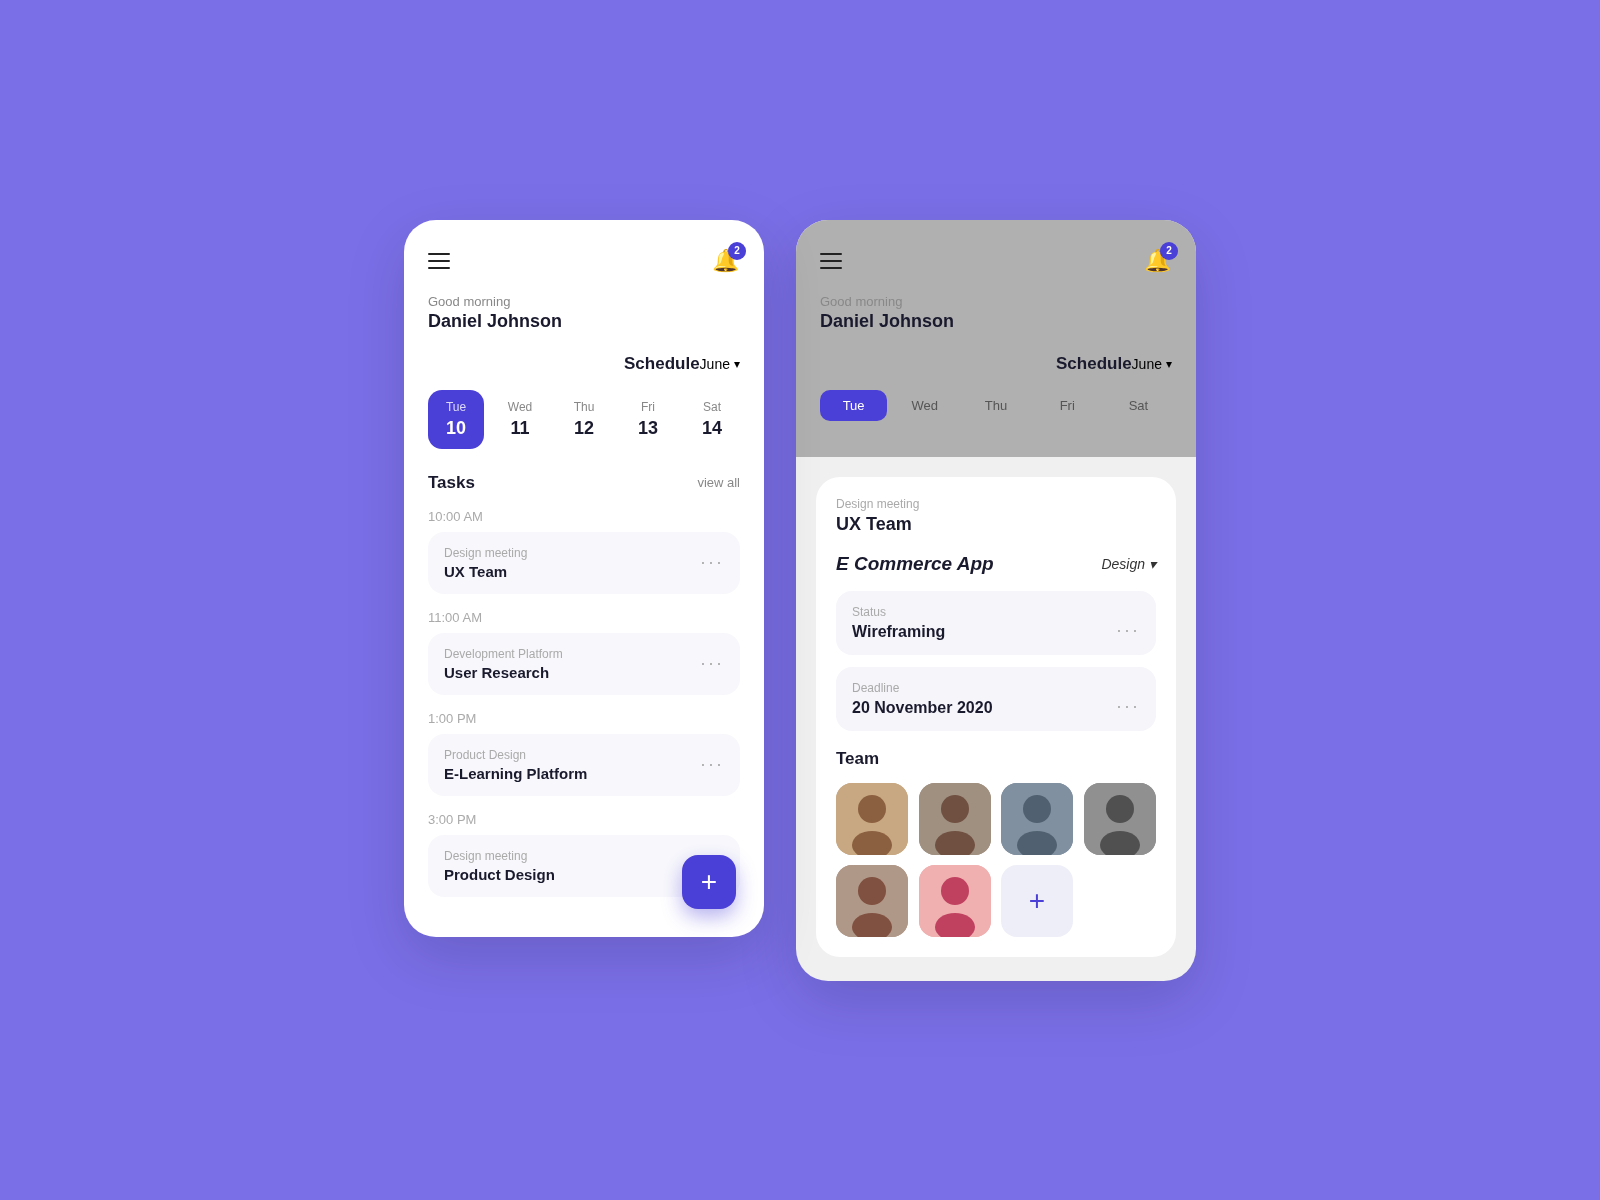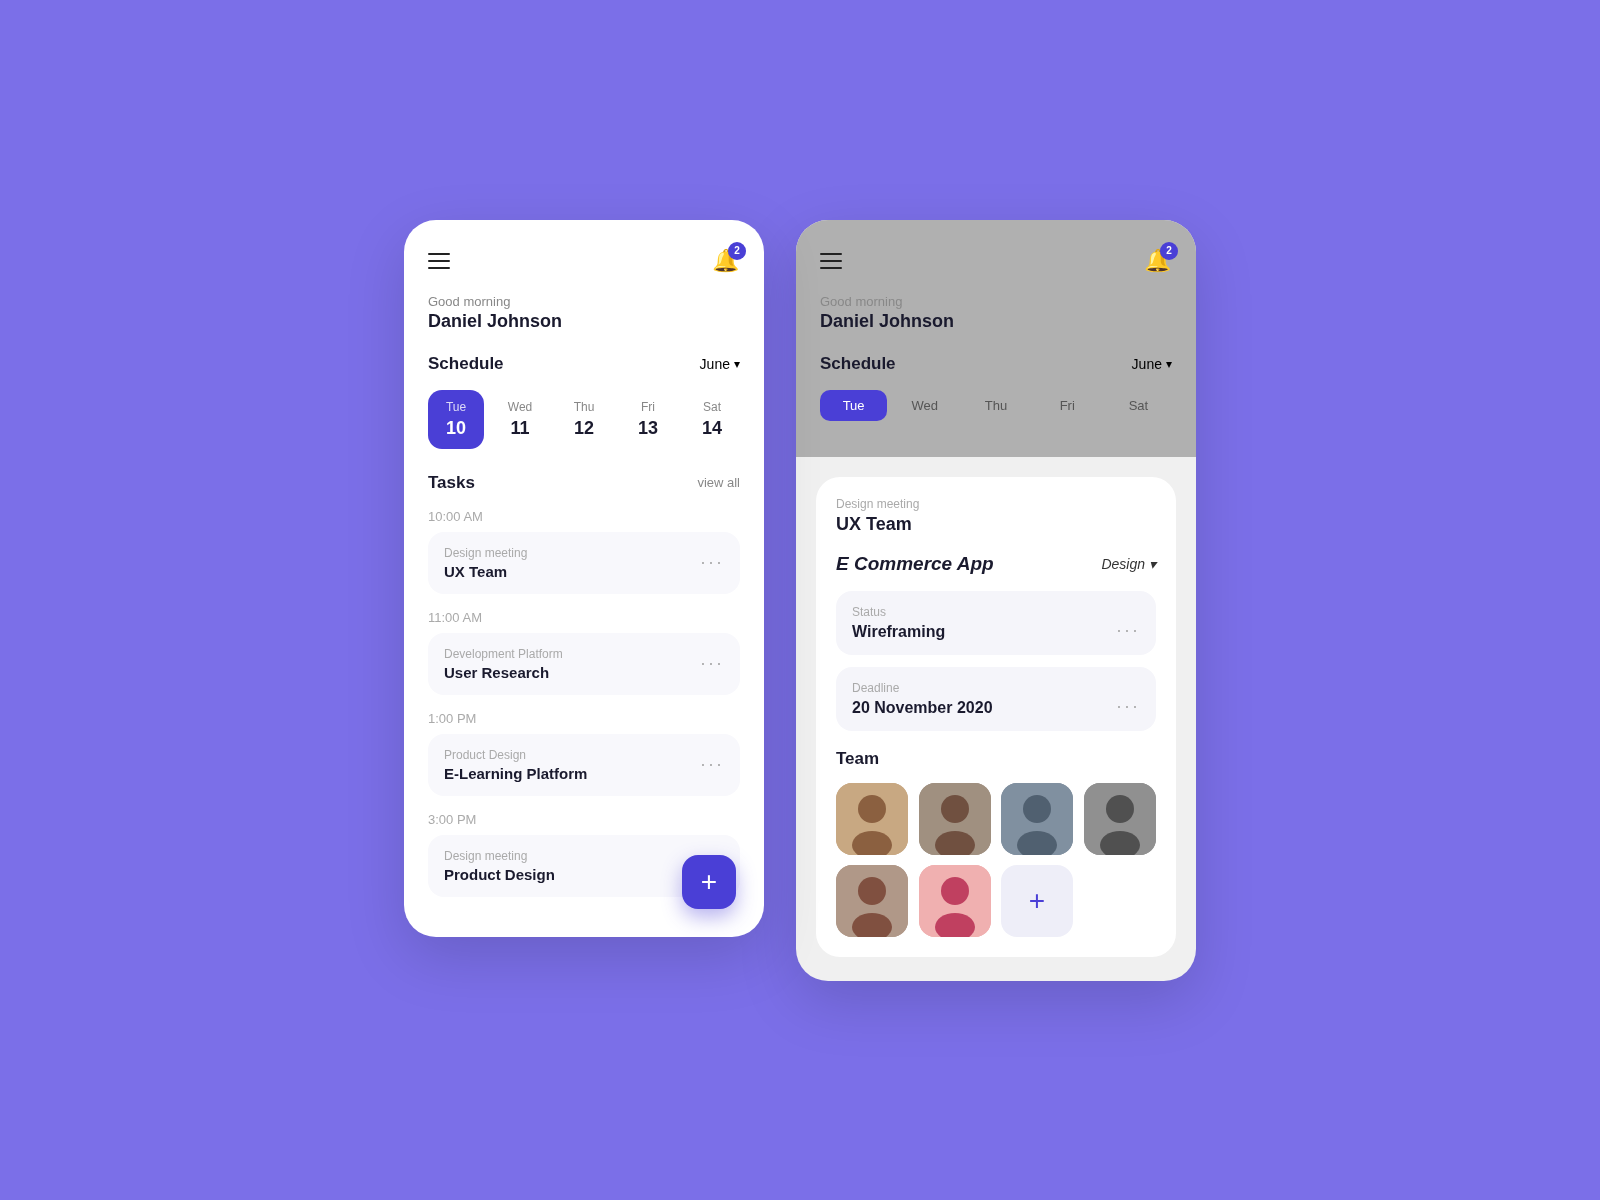--- a/index.html
+++ b/index.html
@@ -89,21 +89,21 @@
     .greeting-name {
       font-size: 18px;
       font-weight: 700;
       color: #1a1a2e;
       margin-bottom: 22px;
     }
 
     
     .schedule-row {
       display: flex;
-      justify-content: space-between;
+      justify-content: flex-end;
       align-items: center;
       margin-bottom: 16px;
     }
     .schedule-title {
       font-size: 17px;
       font-weight: 700;
       color: #1a1a2e;
     }
     .month-selector {
       display: flex;

